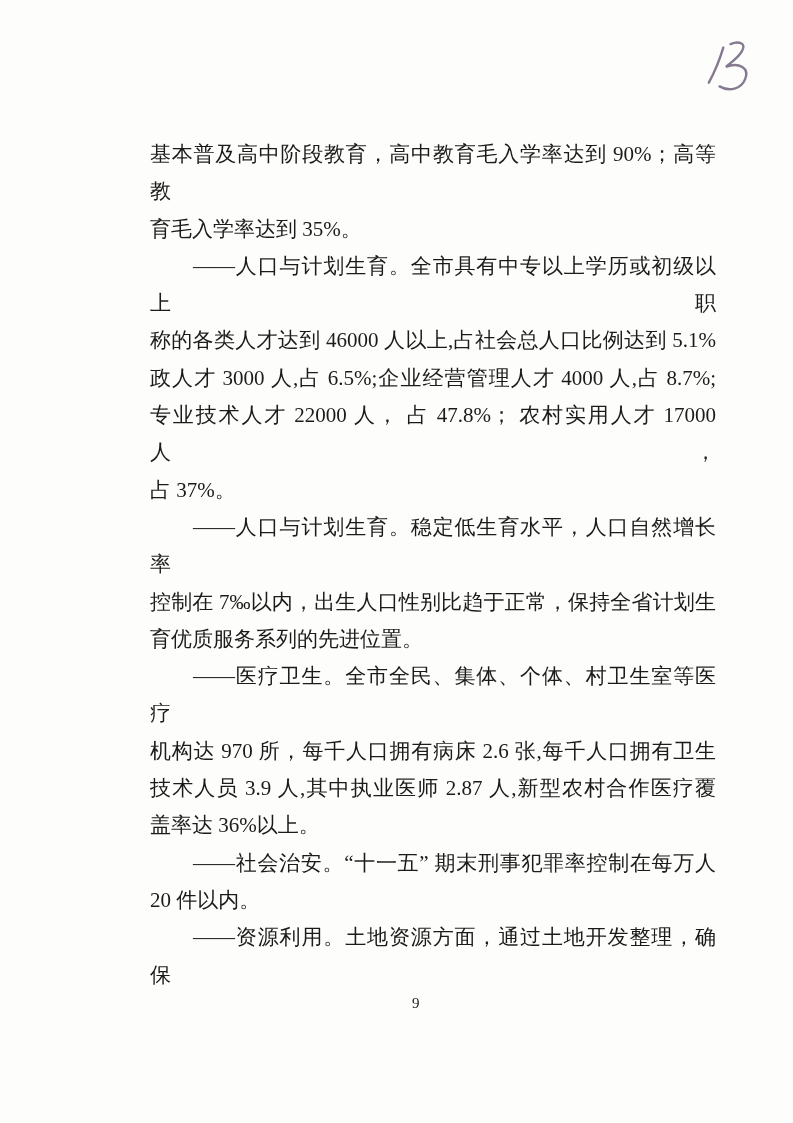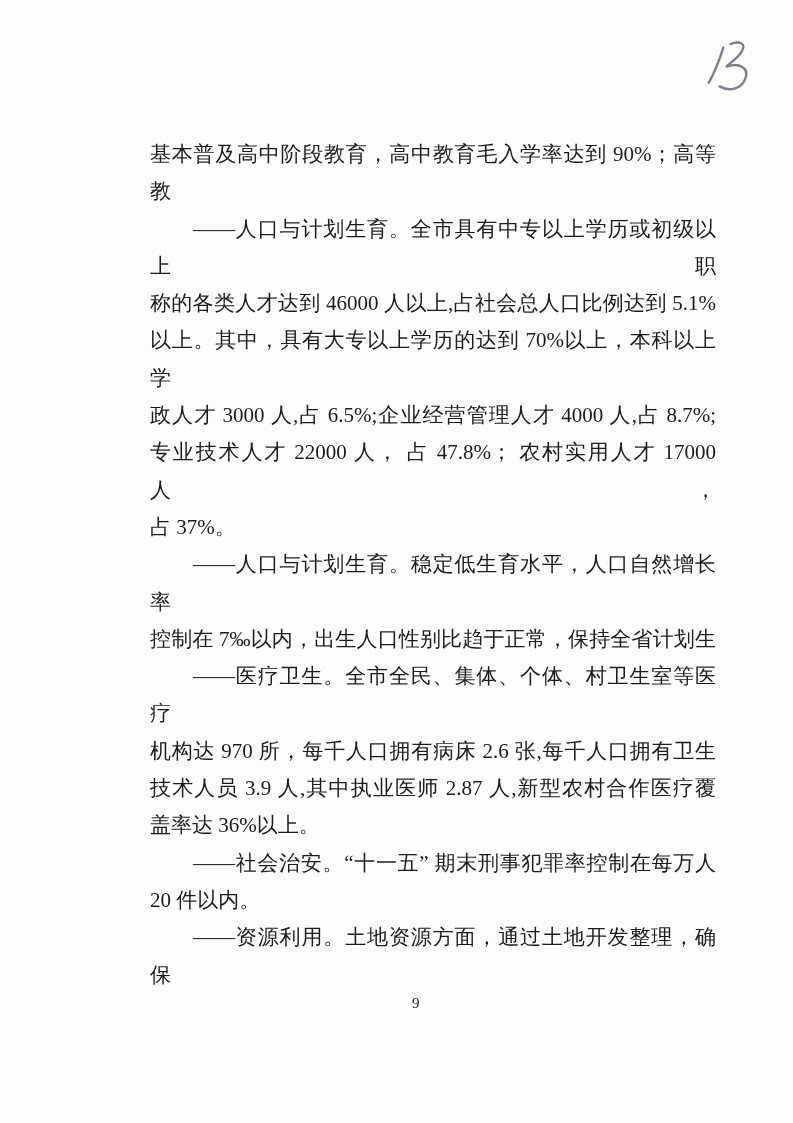--- a/index.html
+++ b/index.html
@@ -59,32 +59,33 @@
 <div class="page">
 
   <svg class="handwritten" viewBox="0 0 62 64" fill="none" xmlns="http://www.w3.org/2000/svg">
     <path d="M24 14 C 22 23, 18 37, 12 50" stroke="#6b5e78" stroke-width="2.4" stroke-linecap="round" fill="none"></path>
     <path d="M31 10 C 39 6, 47 8, 43 16 C 40 23, 33 28, 28 33 C 41 27, 52 33, 48 44 C 45 54, 33 58, 23 53" stroke="#6b5e78" stroke-width="2.4" stroke-linecap="round" fill="none"></path>
   </svg>
 
   <div class="doc-body">
       <div class="paragraph">
         <div class="line fill">基本普及高中阶段教育，高中教育毛入学率达到 90%；高等教</div>
+        <div class="line">育毛入学率达到 35%。</div>
       </div>
       <div class="paragraph">
         <div class="line fill indent">——人口与计划生育。全市具有中专以上学历或初级以上职</div>
         <div class="line fill">称的各类人才达到 46000 人以上,占社会总人口比例达到 5.1%</div>
-        <div class="line fill">以上。其中，具有大专以上学历的达到 70%以上，本科以上学</div>
         <div class="line fill">政人才 3000 人,占 6.5%;企业经营管理人才 4000 人,占 8.7%;</div>
         <div class="line fill">专业技术人才 22000 人， 占 47.8%； 农村实用人才 17000 人，</div>
         <div class="line">占 37%。</div>
       </div>
       <div class="paragraph">
         <div class="line fill indent">——人口与计划生育。稳定低生育水平，人口自然增长率</div>
         <div class="line fill">控制在 7‰以内，出生人口性别比趋于正常，保持全省计划生</div>
+        <div class="line">育优质服务系列的先进位置。</div>
       </div>
       <div class="paragraph">
         <div class="line fill indent">——医疗卫生。全市全民、集体、个体、村卫生室等医疗</div>
         <div class="line fill">机构达 970 所，每千人口拥有病床 2.6 张,每千人口拥有卫生</div>
         <div class="line fill">技术人员 3.9 人,其中执业医师 2.87 人,新型农村合作医疗覆</div>
         <div class="line">盖率达 36%以上。</div>
       </div>
       <div class="paragraph">
         <div class="line fill indent">——社会治安。“十一五” 期末刑事犯罪率控制在每万人</div>
         <div class="line">20 件以内。</div>

